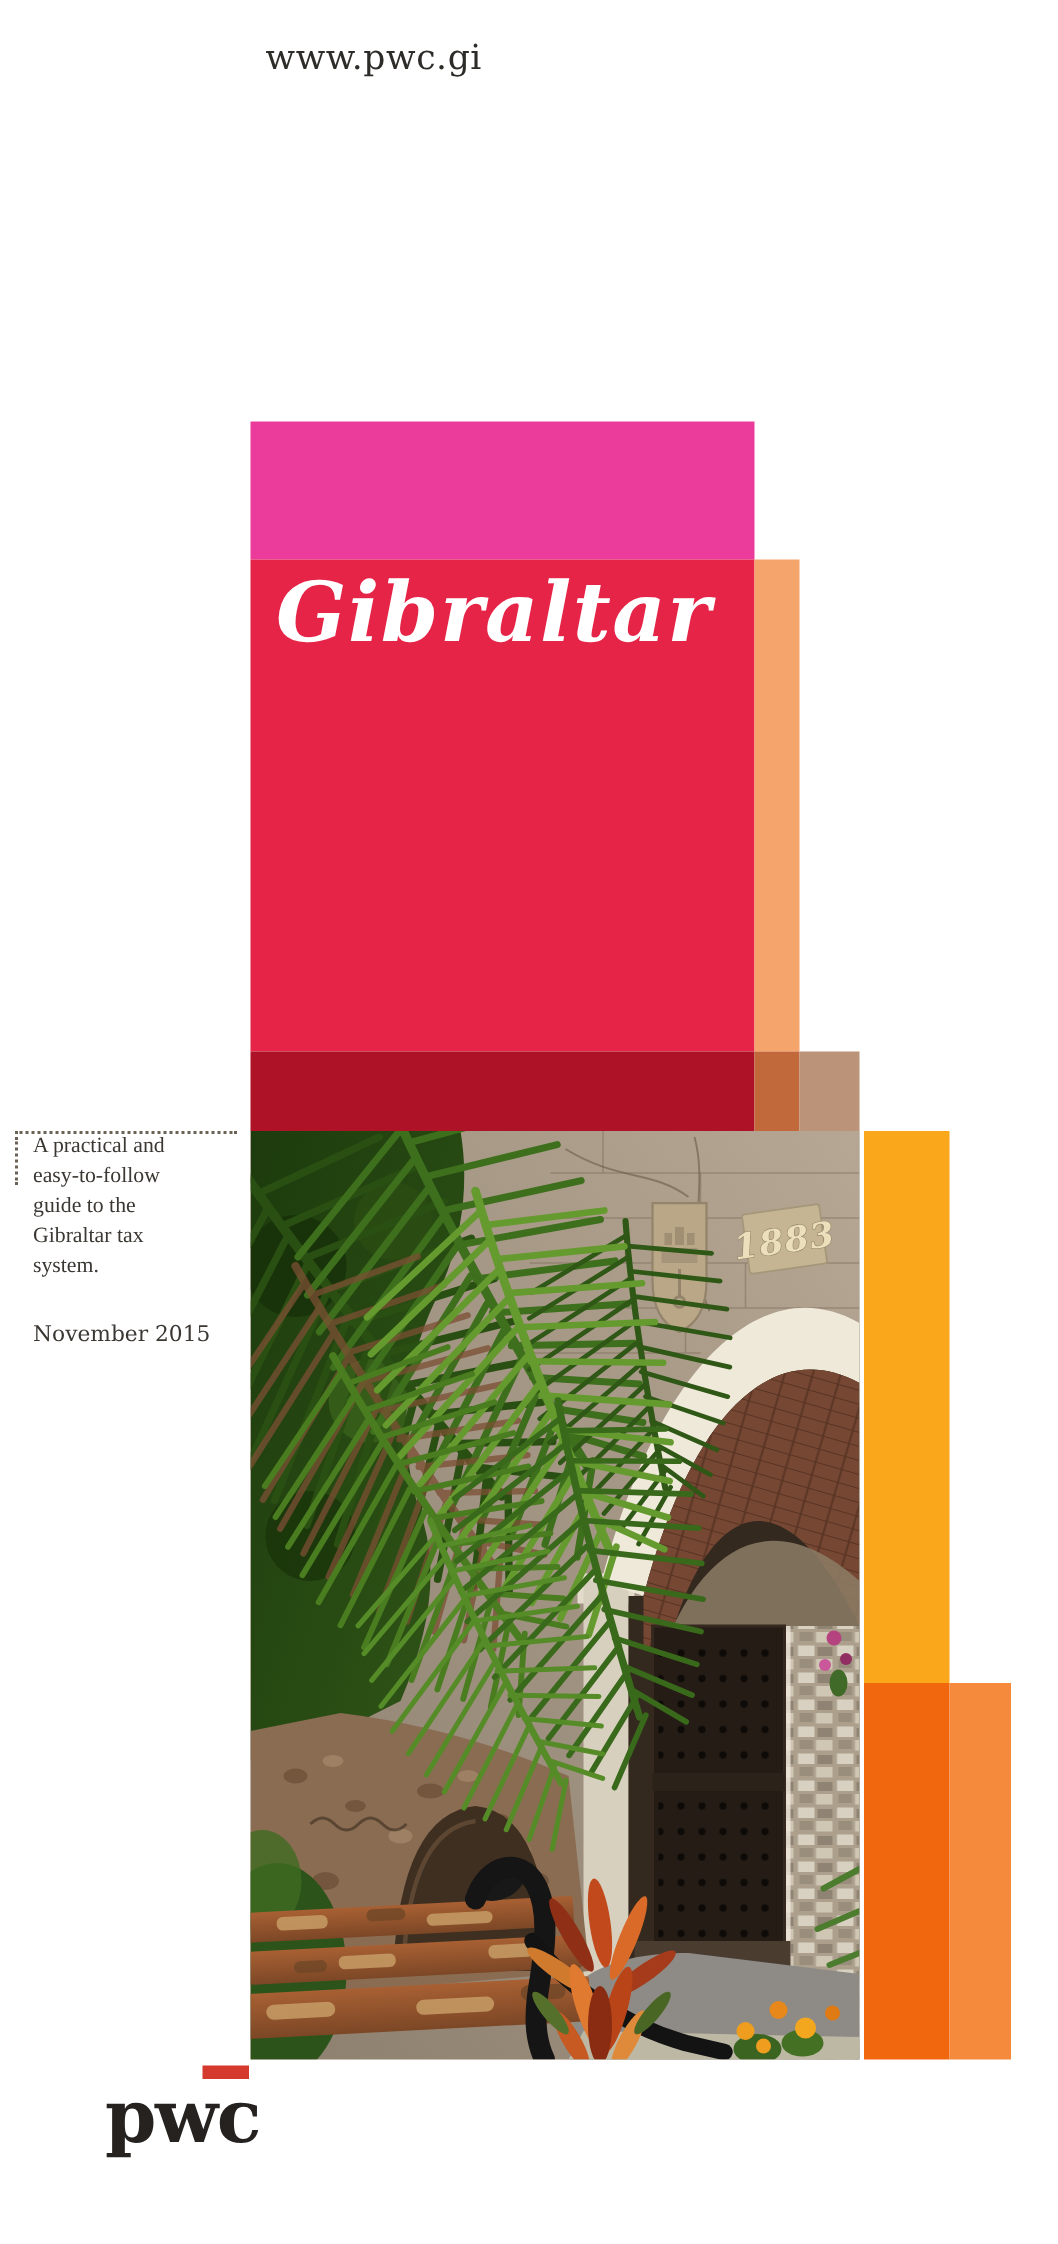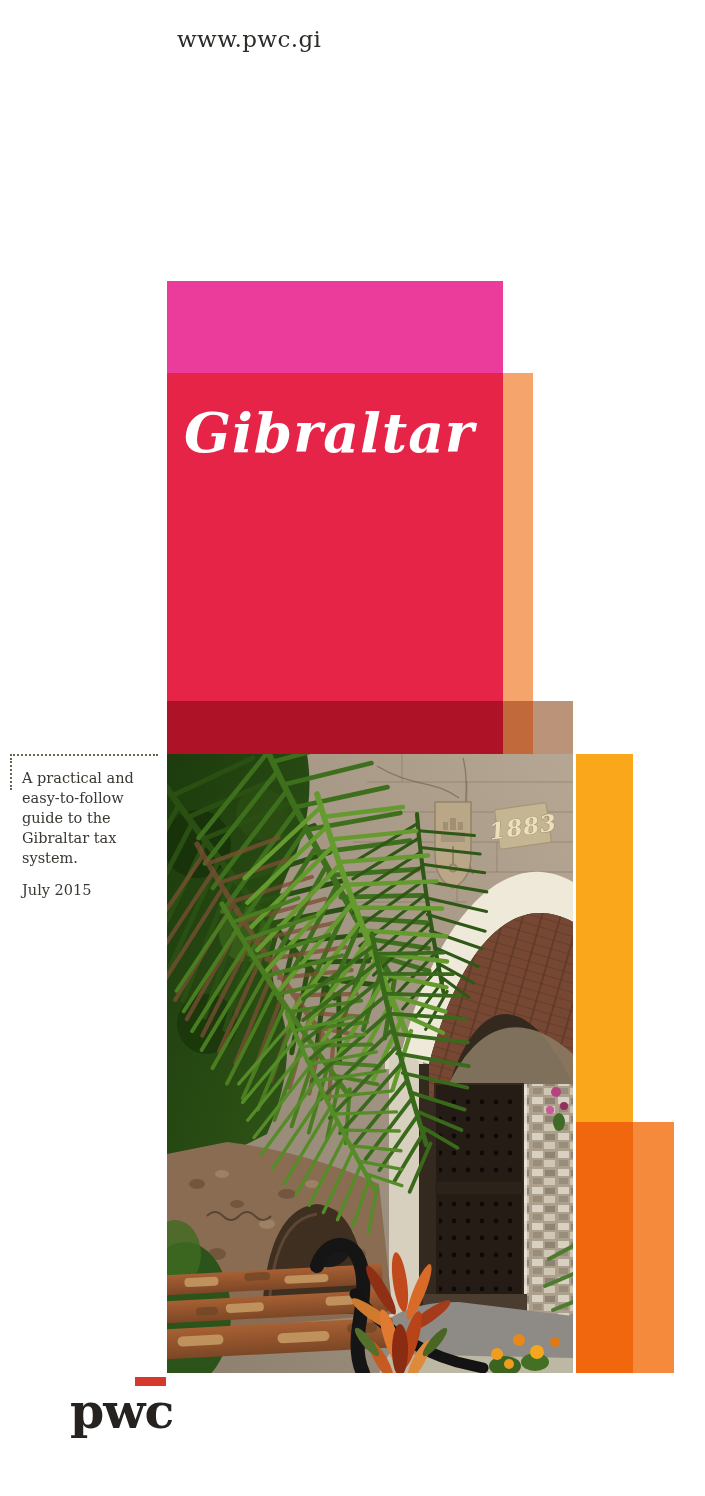--- a/index.html
+++ b/index.html
@@ -15,33 +15,33 @@
   .block-red{left:167px;top:373px;width:336px;height:328px;background:#e52448;}
   .strip-peach{left:503px;top:373px;width:30px;height:328px;background:#f5a46c;}
   .band-darkred{left:167px;top:701px;width:336px;height:53px;background:#ae1226;}
   .band-orangebrown{left:503px;top:701px;width:30px;height:53px;background:#c2693b;}
   .band-tan{left:533px;top:701px;width:40px;height:53px;background:#bb9378;}
   .block-gold{left:576px;top:754px;width:57px;height:368px;background:#faa71b;}
   .block-orange{left:576px;top:1122px;width:57px;height:251px;background:#f1670d;}
   .block-lightorange{left:633px;top:1122px;width:41px;height:251px;background:#f58a3c;}
 
   
-  .title-line{color:#ffffff;font-weight:bold;font-style:italic;line-height:1;letter-spacing:1px;margin-top:25px;}
+  .title-line{color:#ffffff;font-weight:bold;font-style:italic;line-height:1;letter-spacing:1px;}
   .title-1{left:184px;top:380px;font-size:55px;}
   .title-2{left:184px;top:475px;font-size:55px;}
   .title-3{left:184px;top:564px;font-size:45px;}
 
   
   .tagline-panel{left:10px;top:754px;width:150px;}
   .tagline-panel::before{content:"";position:absolute;left:0;top:0;width:148px;height:0;
        border-top:2px dotted #6b6254;}
   .tagline-panel::after{content:"";position:absolute;left:0;top:4px;width:0;height:32px;
        border-left:2px dotted #6b6254;}
-  .tagline-text{position:absolute;left:12px;top:14px;width:128px;font-size:14.5px;
-       line-height:20px;color:#3b3732;white-space:pre-line;}
+  .tagline-text{position:absolute;left:12px;top:0;width:128px;font-size:14.5px;
+       line-height:20px;color:#3b3732;white-space:pre-line;font-family:Liberation Serif, serif;}
   .pub-date{position:absolute;left:12px;top:128px;font-size:14.5px;color:#3b3732;}
 
   
   .photo{left:167px;top:754px;width:406px;height:619px;overflow:hidden;background:#9b8d7b;}
   .photo svg{display:block;}
 
   
   .logo-dash{left:135px;top:1377px;width:31px;height:9px;background:#d5382c;}
   .pwc-logo{left:70px;top:1387px;font-size:49px;font-weight:bold;color:#262220;
        letter-spacing:-1px;line-height:1;text-align:center;}
@@ -64,21 +64,21 @@
   <div class="abs block-lightorange"></div>
 
   <div class="abs title-line title-1">Gibraltar</div>
 
   <div class="abs tagline-panel">
     <div class="tagline-text">A practical and
 easy-to-follow
 guide to the
 Gibraltar tax
 system.</div>
-    <div class="pub-date">July 2015</div>
+    <div class="pub-date">November 2015</div>
   </div>
 
   <div class="abs photo">
     <svg width="406" height="619" viewBox="0 0 406 619" xmlns="http://www.w3.org/2000/svg">
       <defs>
         <linearGradient id="stoneG" x1="1" y1="0" x2="0" y2="1">
           <stop offset="0" stop-color="#b6a794"></stop>
             <stop offset="1" stop-color="#8c7f6e"></stop>
         </linearGradient>
         <linearGradient id="greenG" x1="0" y1="0" x2="1" y2="1">

